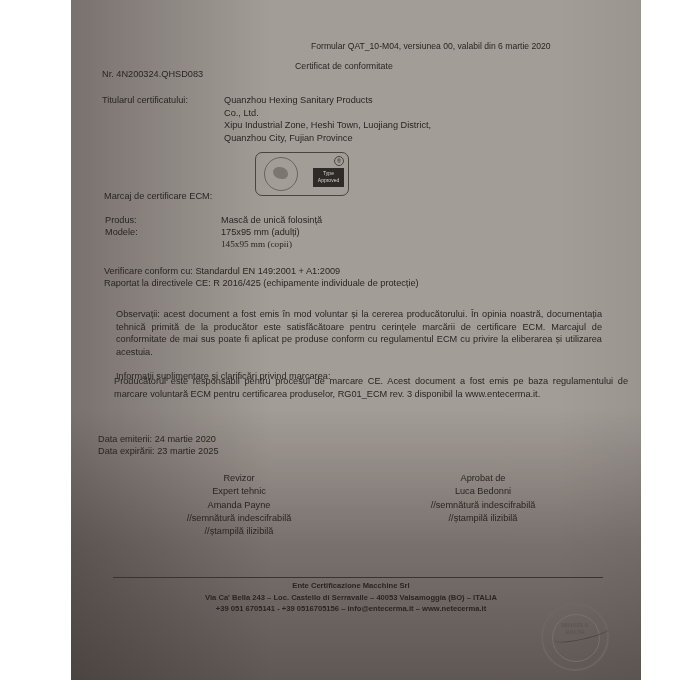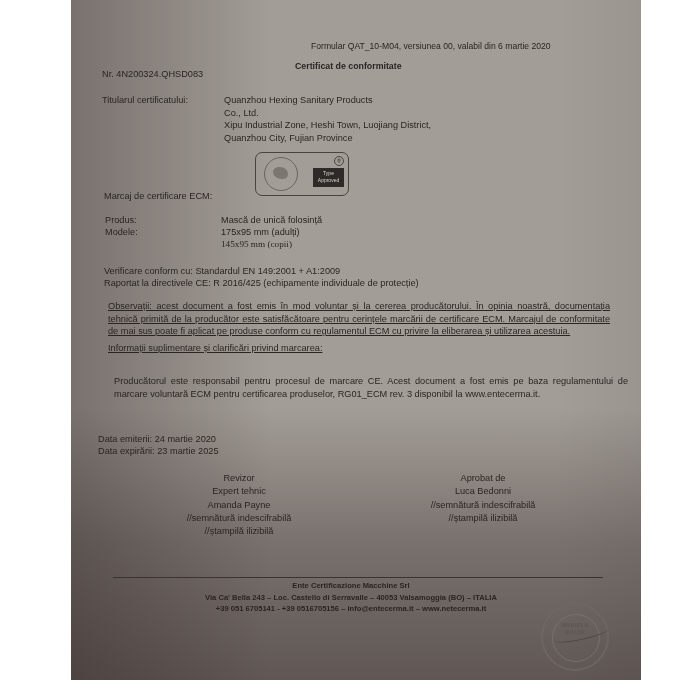--- a/index.html
+++ b/index.html
@@ -9,21 +9,21 @@
   }
   .paper {
     position:absolute; left:71px; top:0; width:570px; height:680px;
     background:
       linear-gradient(180deg, rgba(0,0,0,0) 0%, rgba(0,0,0,0) 60%, rgba(40,30,28,0.35) 80%, rgba(40,30,28,0.55) 100%),
       linear-gradient(90deg, rgba(40,32,30,0.35) 0%, rgba(0,0,0,0) 35%, rgba(0,0,0,0) 85%, rgba(0,0,0,0.05) 100%),
       #a39d98;
   }
   .t { position:absolute; font-size:9.2px; line-height:12px; white-space:nowrap; color:#2a2522; }
   .form-line { left:240px; top:40px; font-size:8.6px; }
-  .title { left:224px; top:60px; font-weight:bold; font-size:8.8px; }
+  .title { left:224px; top:60px; font-weight:normal; font-size:8.8px; }
   .nr { left:31px; top:68px; }
   .holder-label { left:31px; top:94px; }
   .holder-lines { left:153px; top:94px; }
   .holder-lines div { height:12.5px; }
   .ecm-logo {
     position:absolute; left:184px; top:152px; width:92px; height:42px;
     border:1.5px solid #4a4440; border-radius:7px;
   }
   .ecm-logo .circle {
     position:absolute; left:8px; top:4px; width:34px; height:34px; border-radius:50%;
@@ -43,21 +43,21 @@
   }
   .marcaj { left:33px; top:190px; }
   .produs-l { left:34px; top:214px; }
   .modele-l { left:34px; top:226px; }
   .produs-v { left:150px; top:214px; }
   .model1 { left:150px; top:226px; }
   .model2 { left:150px; top:238px;font-family:Liberation Serif, serif; }
   .verif { left:33px; top:265px; }
   .raport { left:33px; top:277px; }
   .obs { position:absolute; left:33px; top:296px; width:510px; font-size:9.2px; line-height:12.5px; color:#2a2522; text-align:justify; }
-  .obs p { margin:4px;text-decoration:underline; }
+  .obs p { margin:12px; }
   .obs .info { margin-top:0; }
   .prod { position:absolute; left:43px; top:375px; width:514px; font-size:9.2px; line-height:13px; color:#2a2522; text-align:justify; }
   .d1 { left:27px; top:433px; }
   .d2 { left:27px; top:445px; }
   .sig { position:absolute; top:472px; width:160px; text-align:center; font-size:9.2px; line-height:13.3px; color:#2a2522; }
   .sig div { white-space:nowrap; }
   .sig.left { left:88px; }
   .sig.right { left:332px; }
   .footer-rule { position:absolute; left:42px; top:577px; width:490px; height:1px; background:#3a3431; }
   .footer { position:absolute; left:60px; top:580px; width:440px; text-align:center; font-size:7.6px; line-height:11.5px; color:#2a2522;font-weight:bold; }

